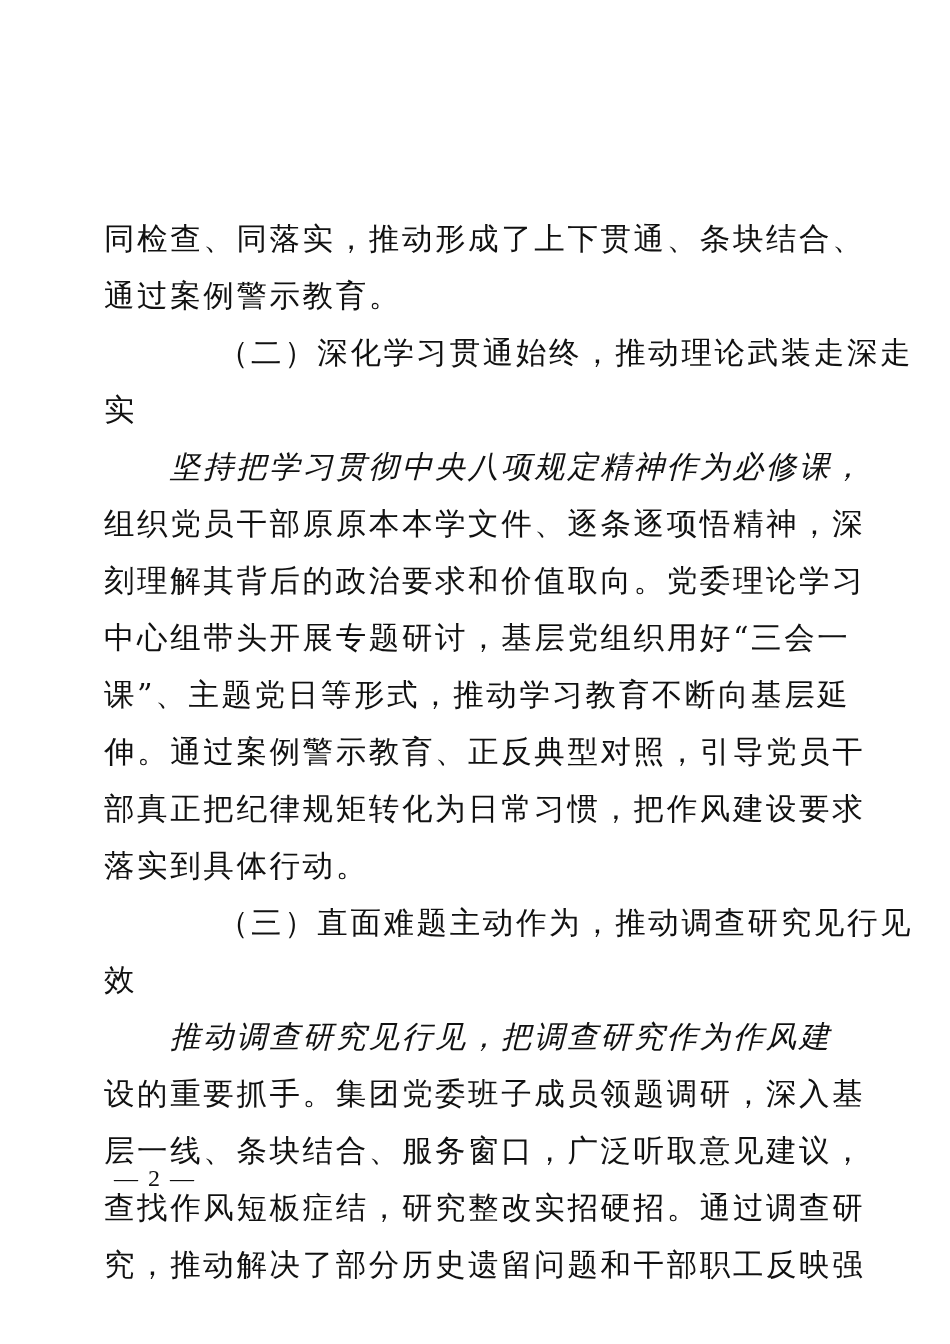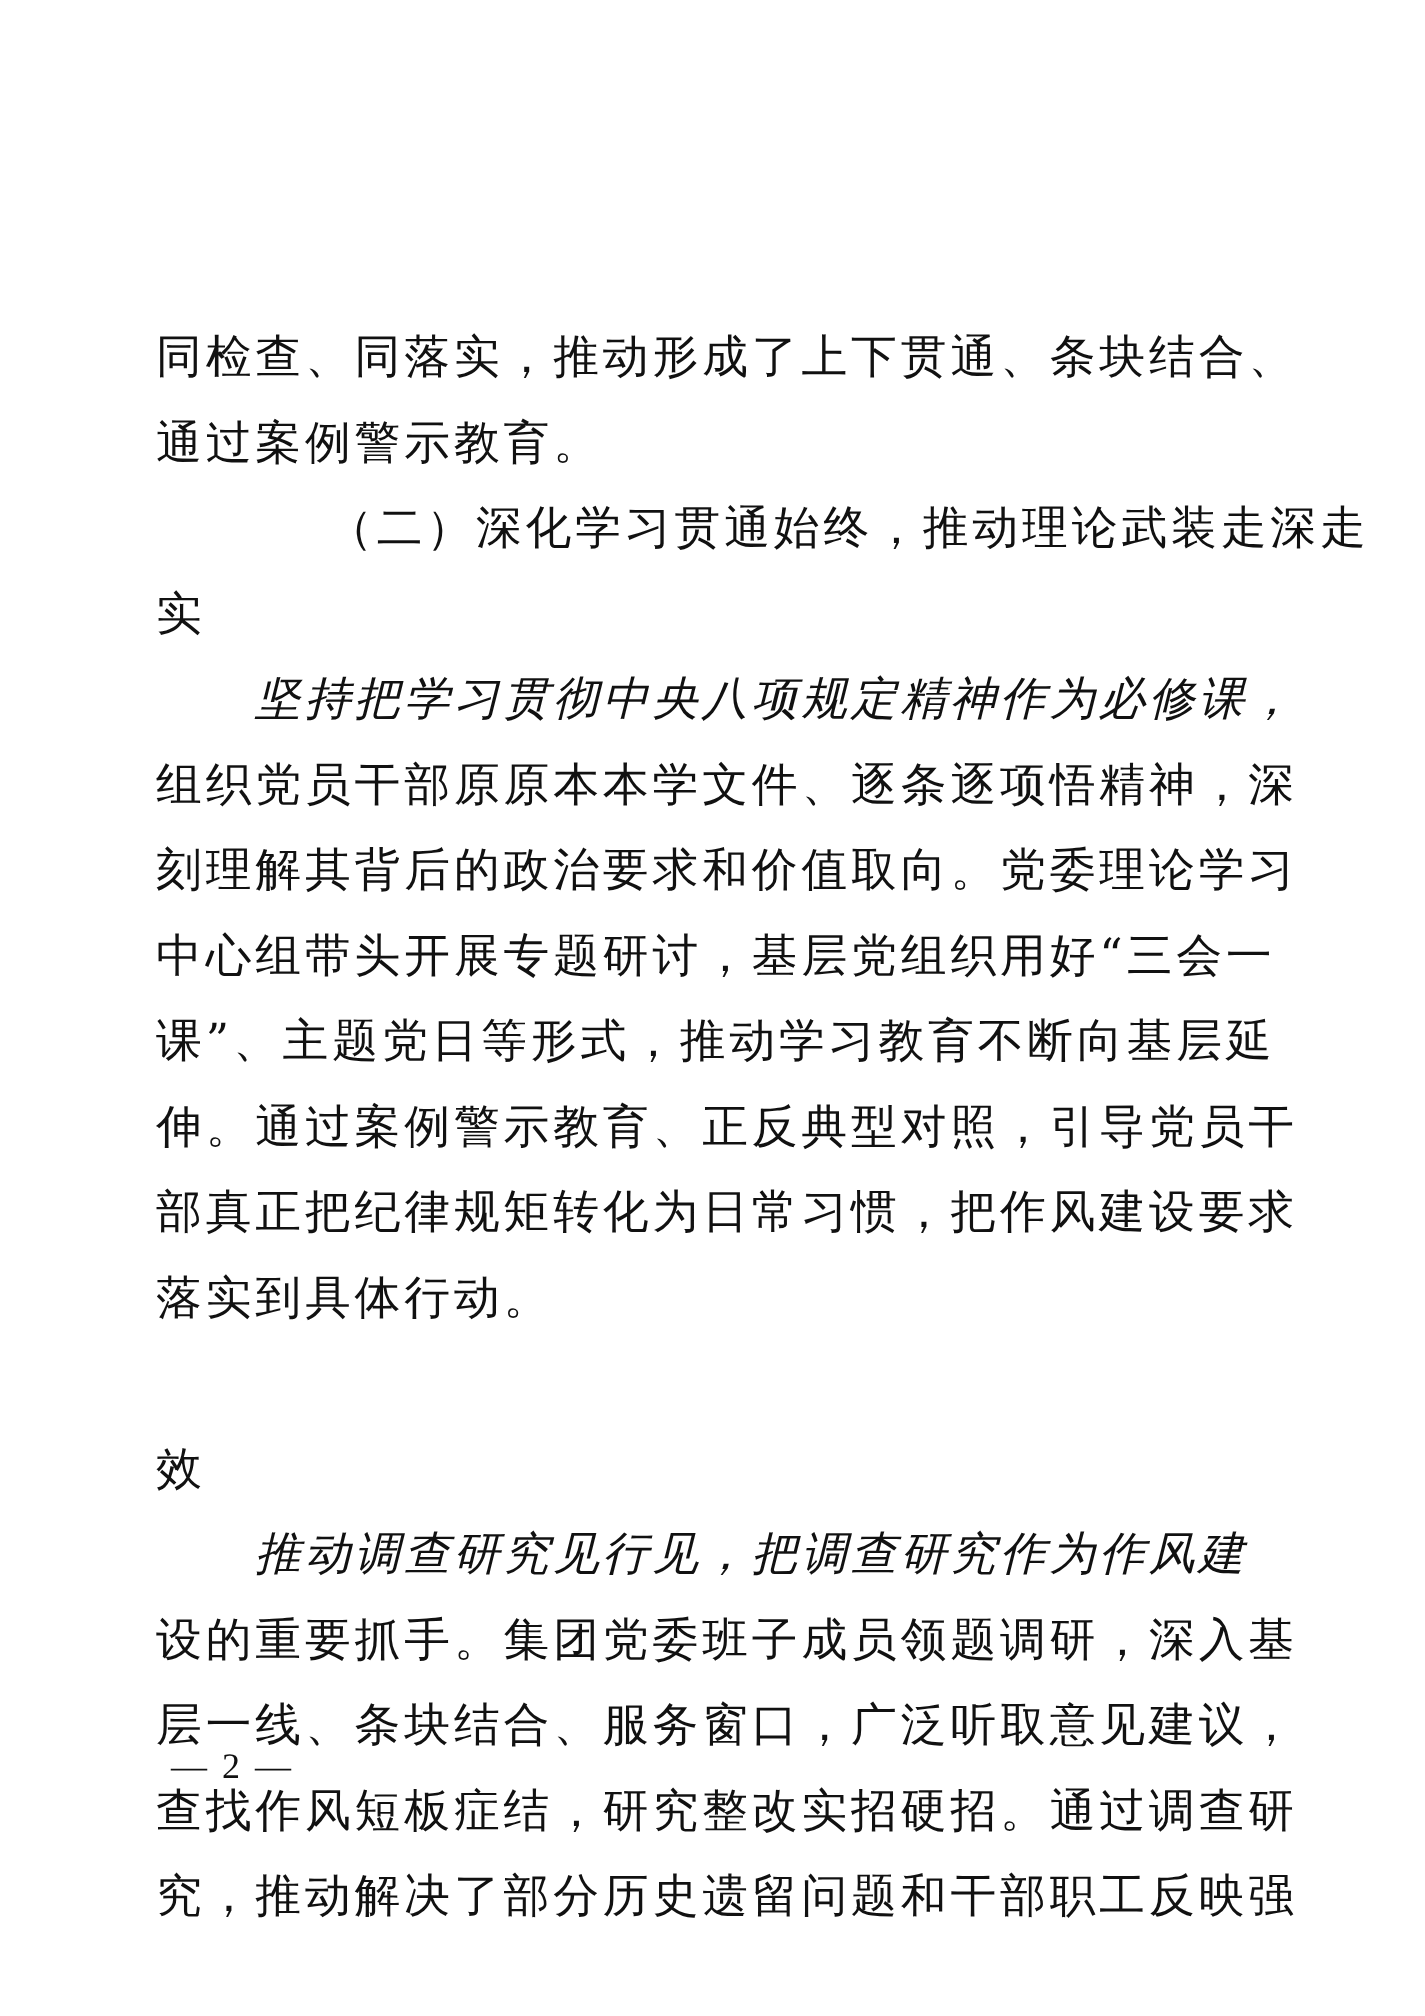--- a/index.html
+++ b/index.html
@@ -38,20 +38,21 @@
   <div class="line heading-indent" style="top:333px">（二）深化学习贯通始终，推动理论武装走深走</div>
   <div class="line" style="top:390px">实</div>
   <div class="line indent" style="top:447px">坚持把学习贯彻中央八项规定精神作为必修课，</div>
   <div class="line" style="top:504px">组织党员干部原原本本学文件、逐条逐项悟精神，深</div>
   <div class="line" style="top:561px">刻理解其背后的政治要求和价值取向。党委理论学习</div>
   <div class="line" style="top:675px">课”、主题党日等形式，推动学习教育不断向基层延</div>
   <div class="line" style="top:618px">中心组带头开展专题研讨，基层党组织用好“三会一</div>
   <div class="line" style="top:732px">伸。通过案例警示教育、正反典型对照，引导党员干</div>
   <div class="line" style="top:789px">部真正把纪律规矩转化为日常习惯，把作风建设要求</div>
   <div class="line" style="top:846px">落实到具体行动。</div>
+  <div class="line heading-indent" style="top:903px">（三）直面难题主动作为，推动调查研究见行见</div>
   <div class="line" style="top:960px">效</div>
   <div class="line indent" style="top:1017px">推动调查研究见行见，把调查研究作为作风建</div>
   <div class="line" style="top:1074px">设的重要抓手。集团党委班子成员领题调研，深入基</div>
   <div class="line" style="top:1131px">层一线、条块结合、服务窗口，广泛听取意见建议，</div>
   <div class="line" style="top:1188px">查找作风短板症结，研究整改实招硬招。通过调查研</div>
   <div class="line" style="top:1245px">究，推动解决了部分历史遗留问题和干部职工反映强</div>
 
   <div class="footer">— 2 —</div>
 </div>
 

